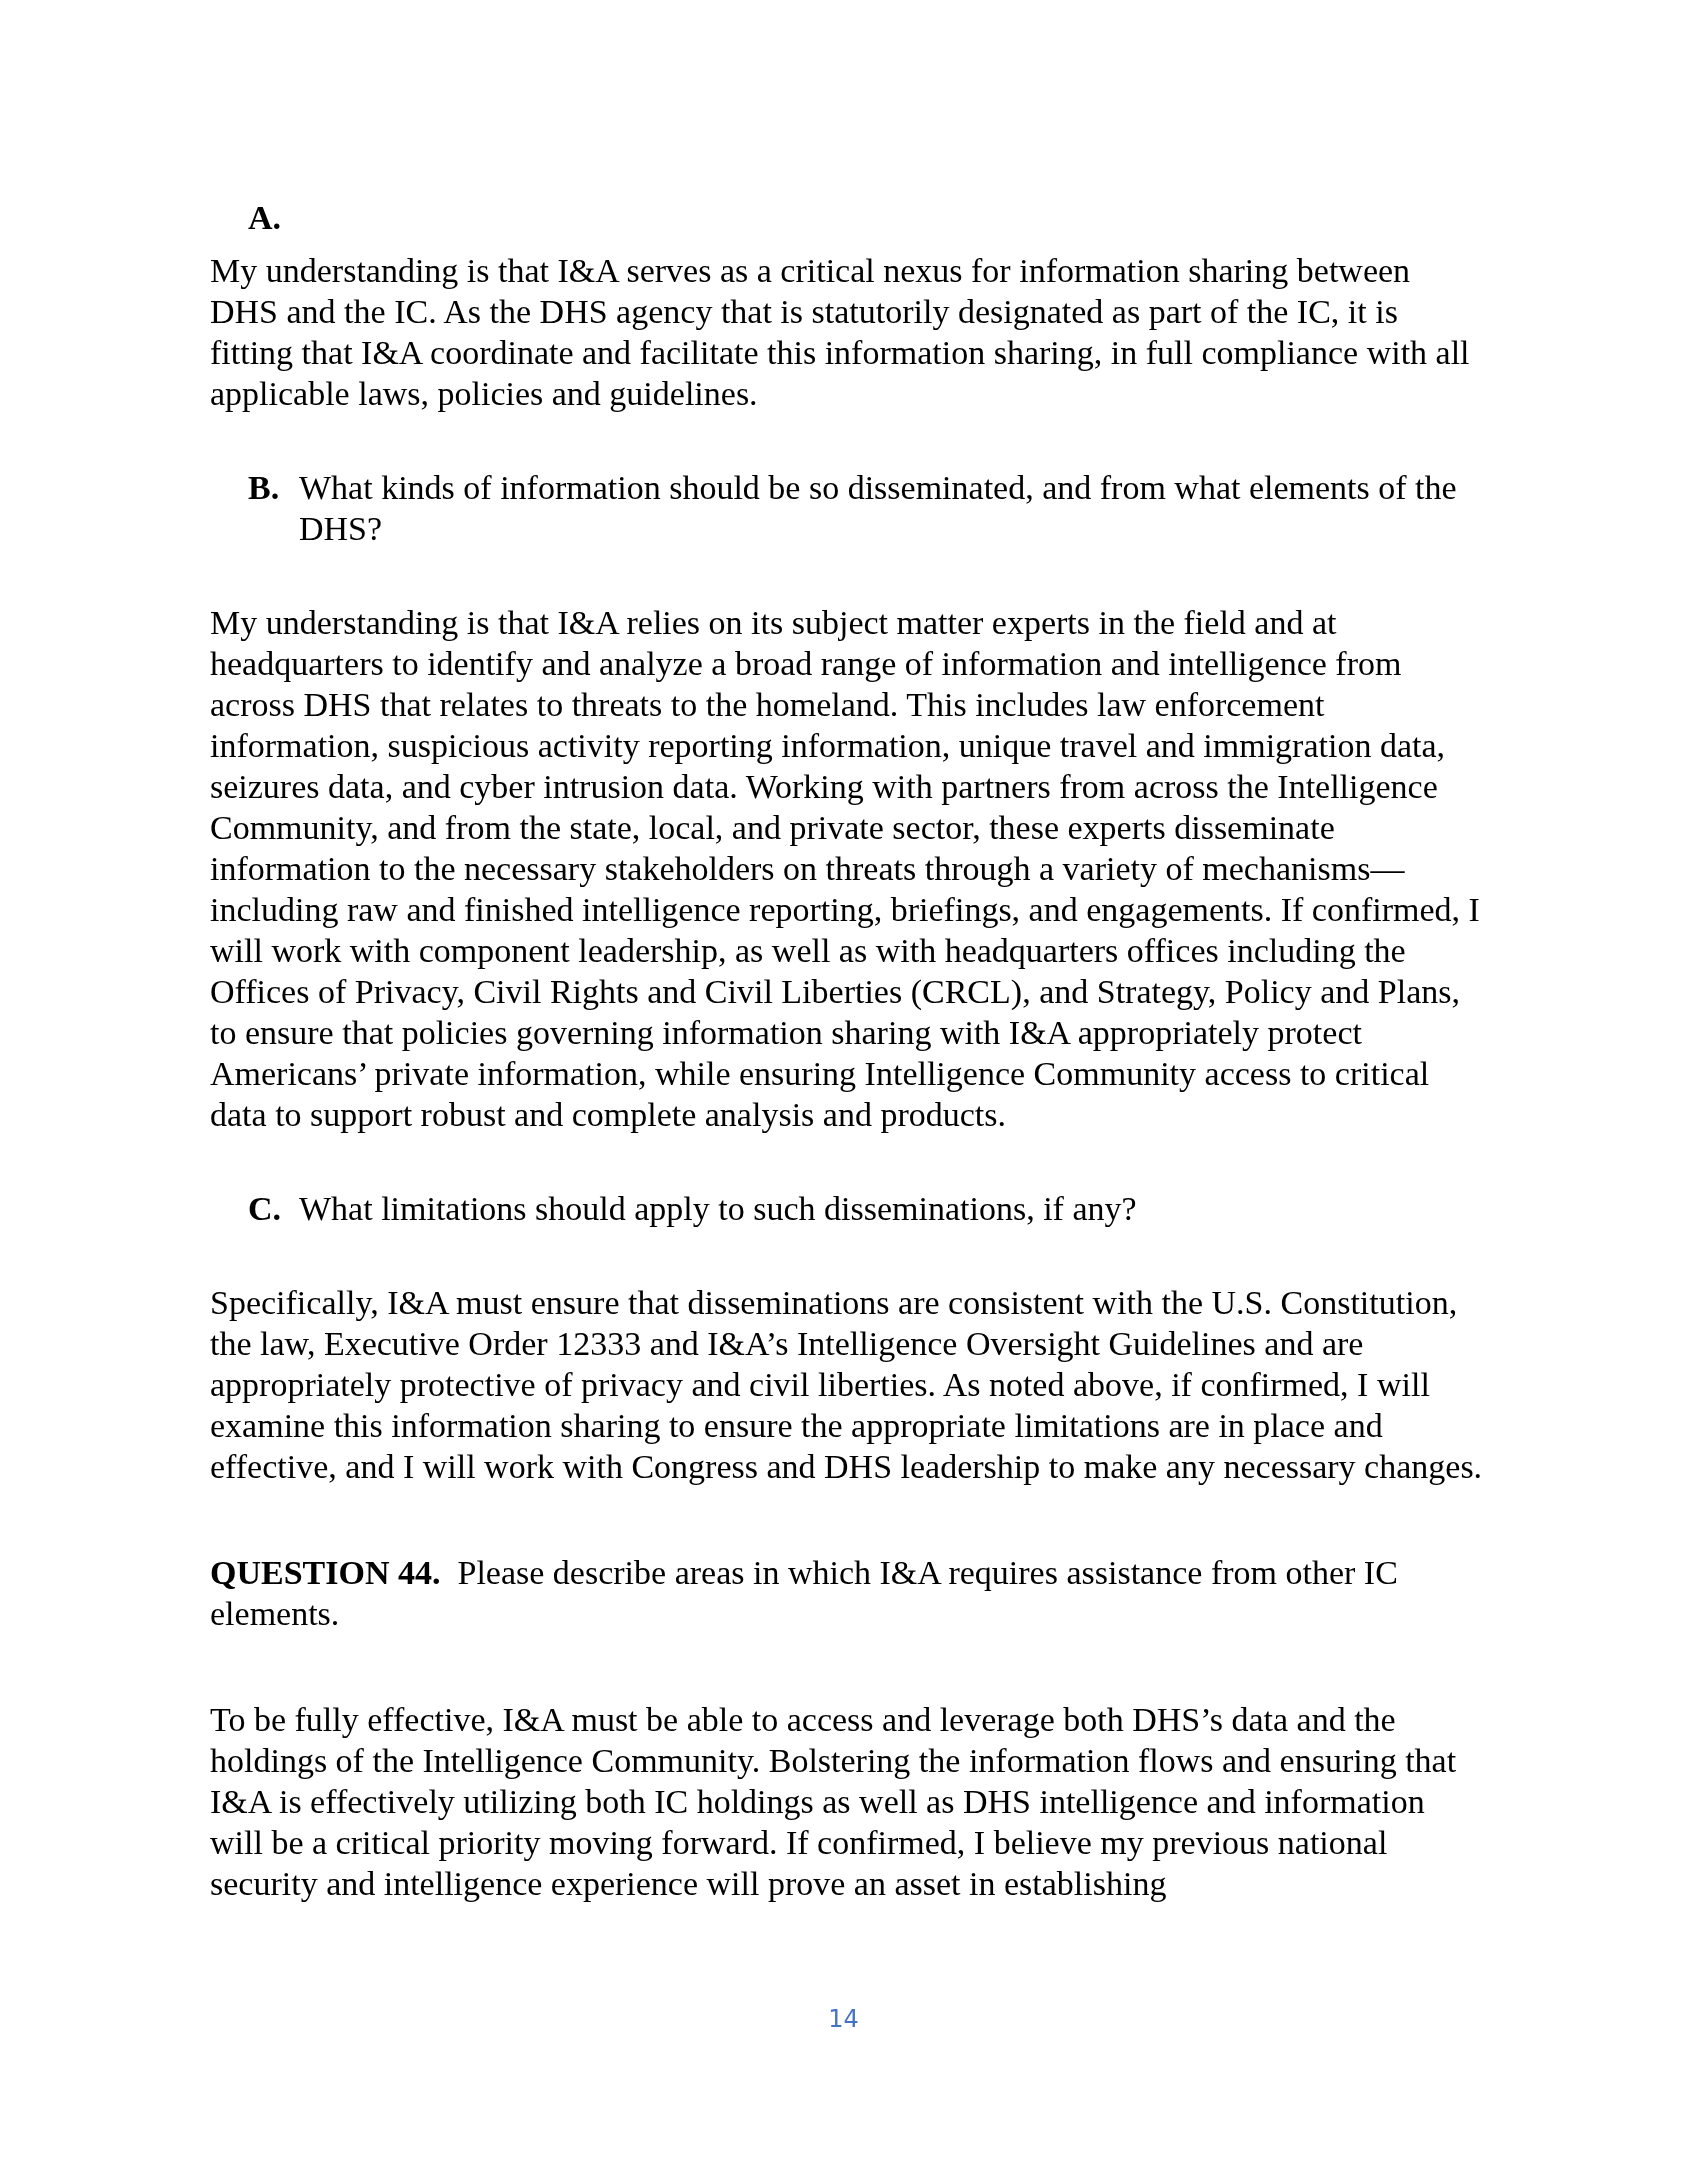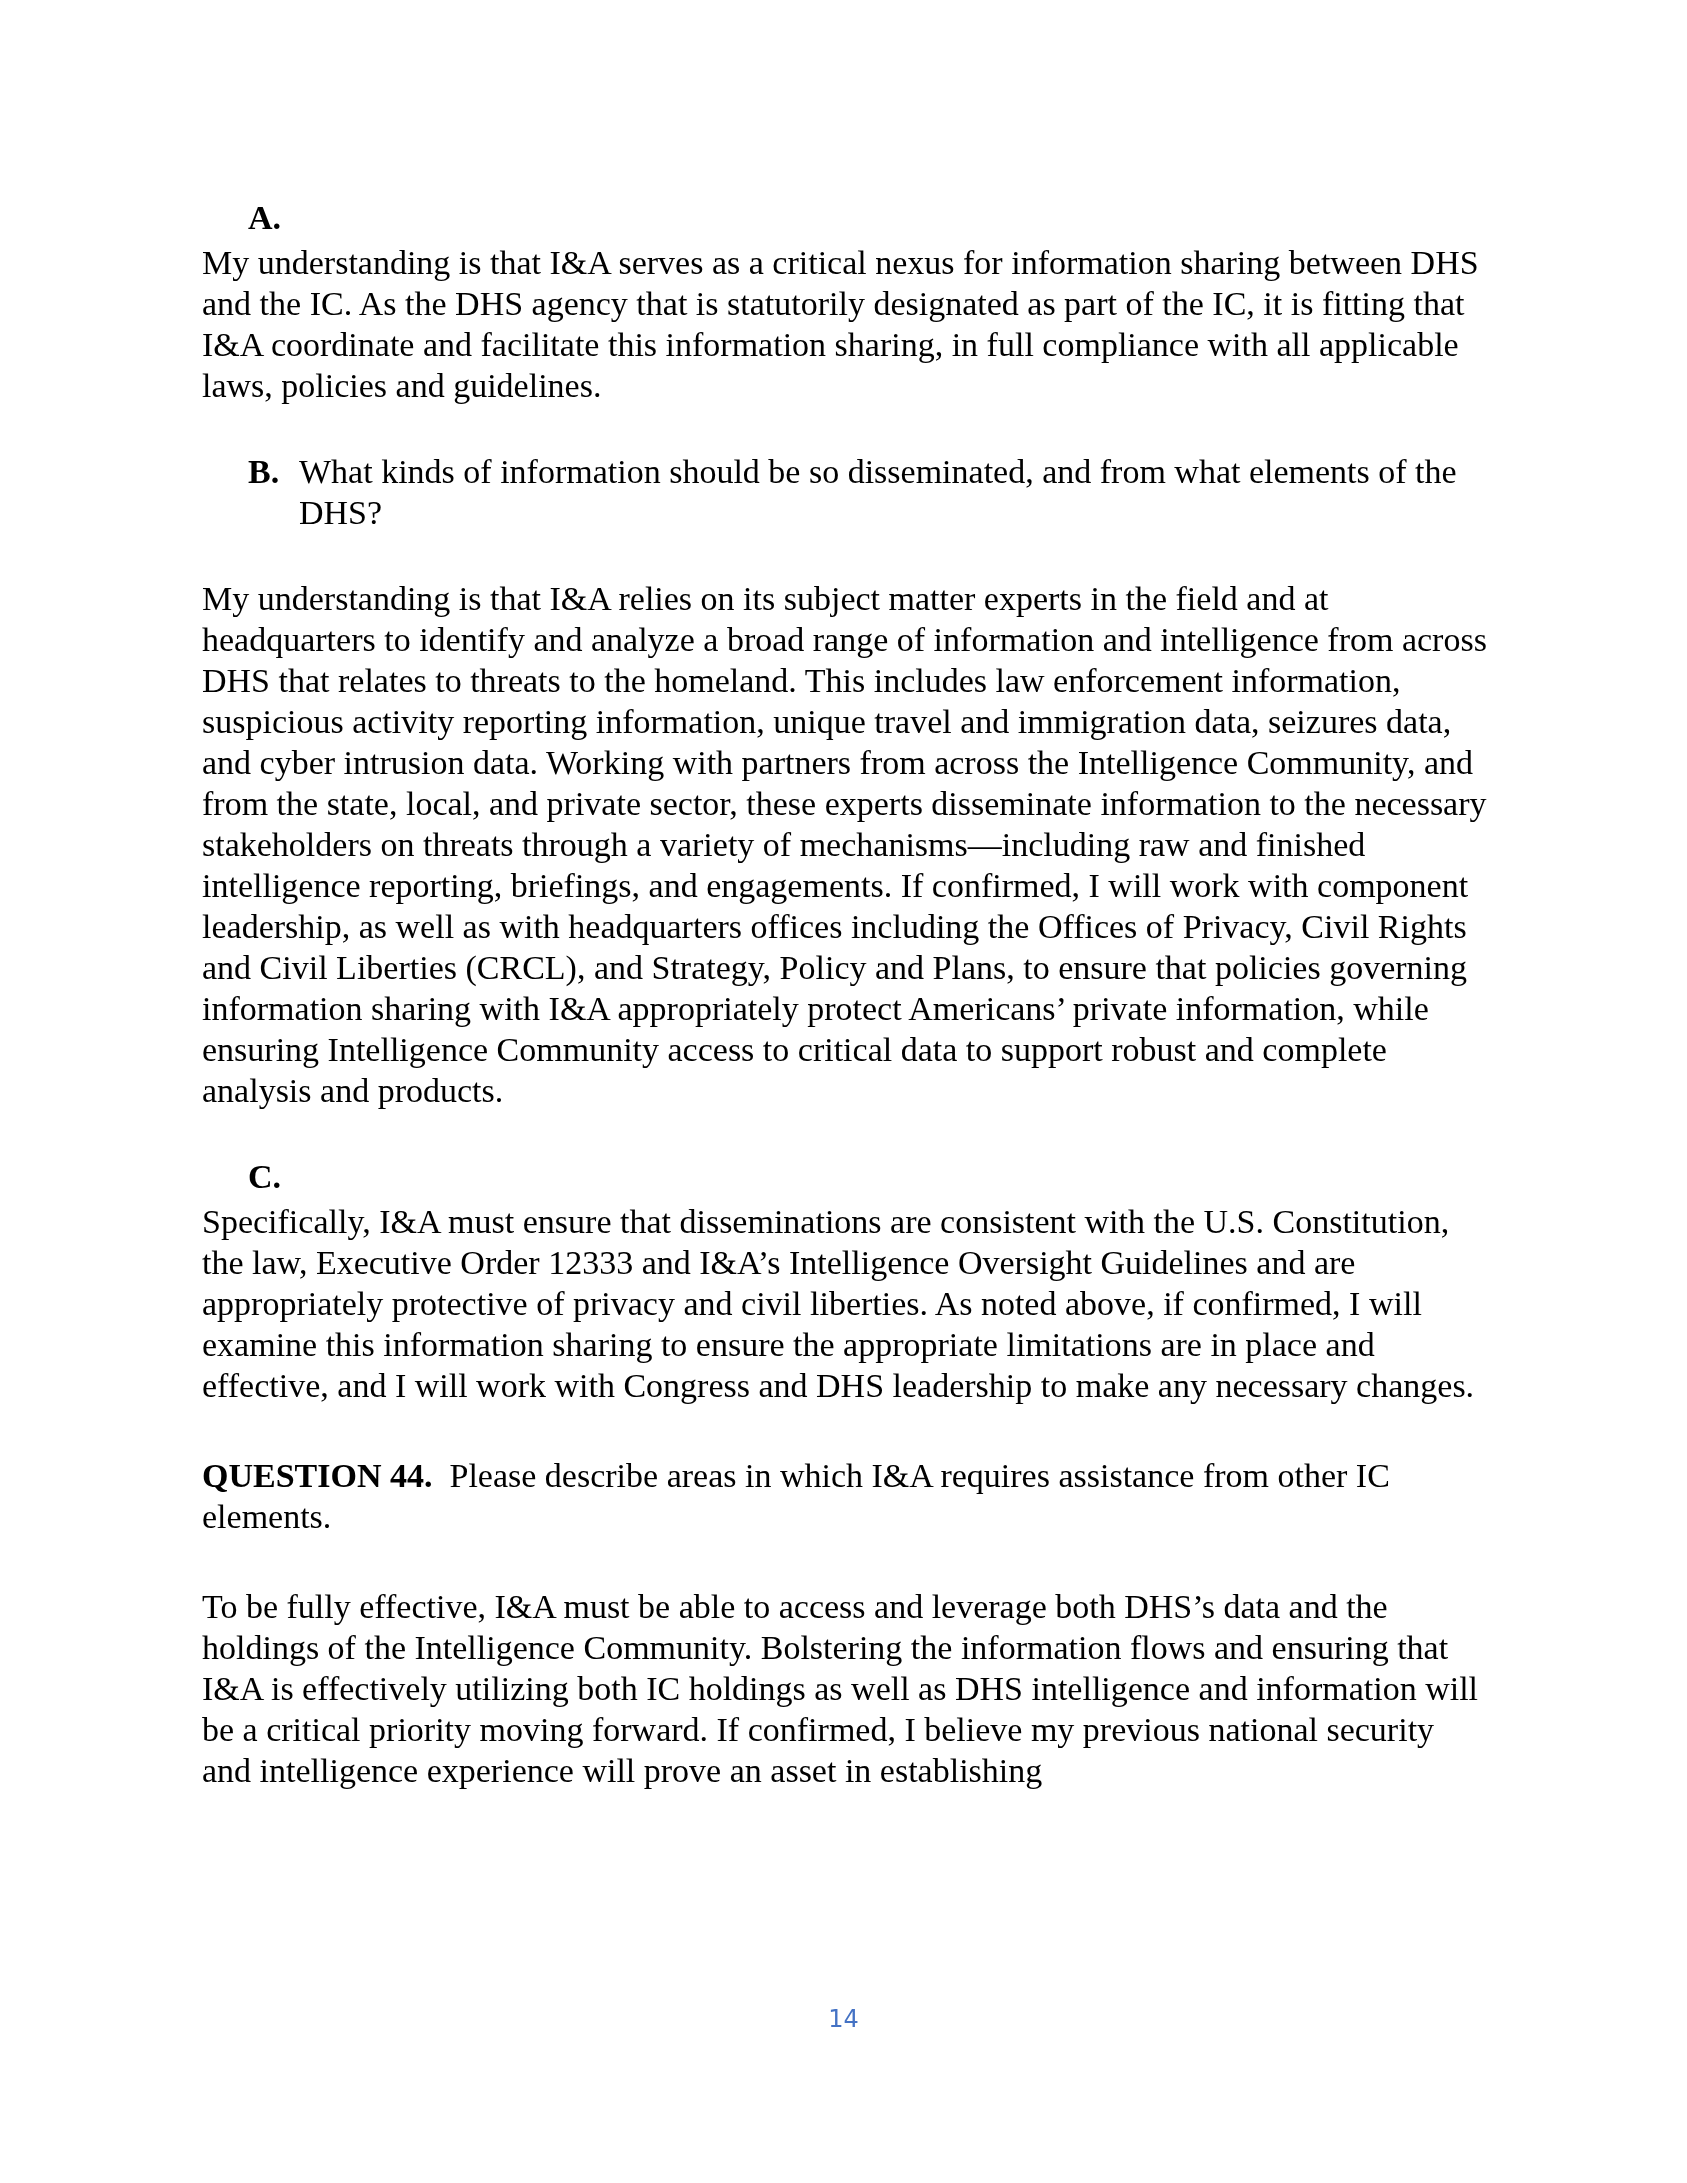--- a/index.html
+++ b/index.html
@@ -9,21 +9,21 @@
     font-family:"Liberation Serif", "DejaVu Serif", serif; color:#000;
     font-size:34px; line-height:41px;
   }
   .content { position:absolute; left:198px; top:197px; width:1297px; }
   .q {
     position:relative; padding-left:101px; margin:0;
   }
   .q .letter {
     position:absolute; left:50px; top:0; font-weight:bold;
   }
-  .ans { margin:4px; }
+  .ans { margin:12px; }
   .gap { height:41px; }
   .qnum { font-weight:bold; }
   .pagenum {
     position:absolute; top:1999px; left:0; width:1687px; text-align:center;
     font-family:"DejaVu Sans", "Liberation Sans", sans-serif; font-size:24px; color:#4472C4;
   }
 </style>
 </head>
 <body>
 
@@ -40,20 +40,21 @@
     <p class="q">
       <span class="letter">B.</span>
       <span>What kinds of information should be so disseminated, and from what elements of the DHS?</span>
     </p>
     <div class="gap"></div>
     <p class="ans">My understanding is that I&amp;A relies on its subject matter experts in the field and at headquarters to identify and analyze a broad range of information and intelligence from across DHS that relates to threats to the homeland. This includes law enforcement information, suspicious activity reporting information, unique travel and immigration data, seizures data, and cyber intrusion data.  Working with partners from across the Intelligence Community, and from the state, local, and private sector, these experts disseminate information to the necessary stakeholders on threats through a variety of mechanisms—including raw and finished intelligence reporting, briefings, and engagements.  If confirmed, I will work with component leadership, as well as with headquarters offices including the Offices of Privacy, Civil Rights and Civil Liberties (CRCL), and Strategy, Policy and Plans, to ensure that policies governing information sharing with I&amp;A appropriately protect Americans’ private information, while ensuring Intelligence Community access to critical data to support robust and complete analysis and products.</p>
     <div class="gap"></div>
 
     <p class="q">
       <span class="letter">C.</span>
+      <span>What limitations should apply to such disseminations, if any?</span>
     </p>
     <div class="gap"></div>
     <p class="ans">Specifically, I&amp;A must ensure that disseminations are consistent with the U.S. Constitution, the law, Executive Order 12333 and I&amp;A’s Intelligence Oversight Guidelines and are appropriately protective of privacy and civil liberties.  As noted above, if confirmed, I will examine this information sharing to ensure the appropriate limitations are in place and effective, and I will work with Congress and DHS leadership to make any necessary changes.</p>
     <div class="gap"></div>
 
     <p class="ans">
       <span class="qnum">QUESTION 44.</span>&nbsp;
       <span>Please describe areas in which I&amp;A requires assistance from other IC elements.</span>
     </p>
     <div class="gap"></div>

